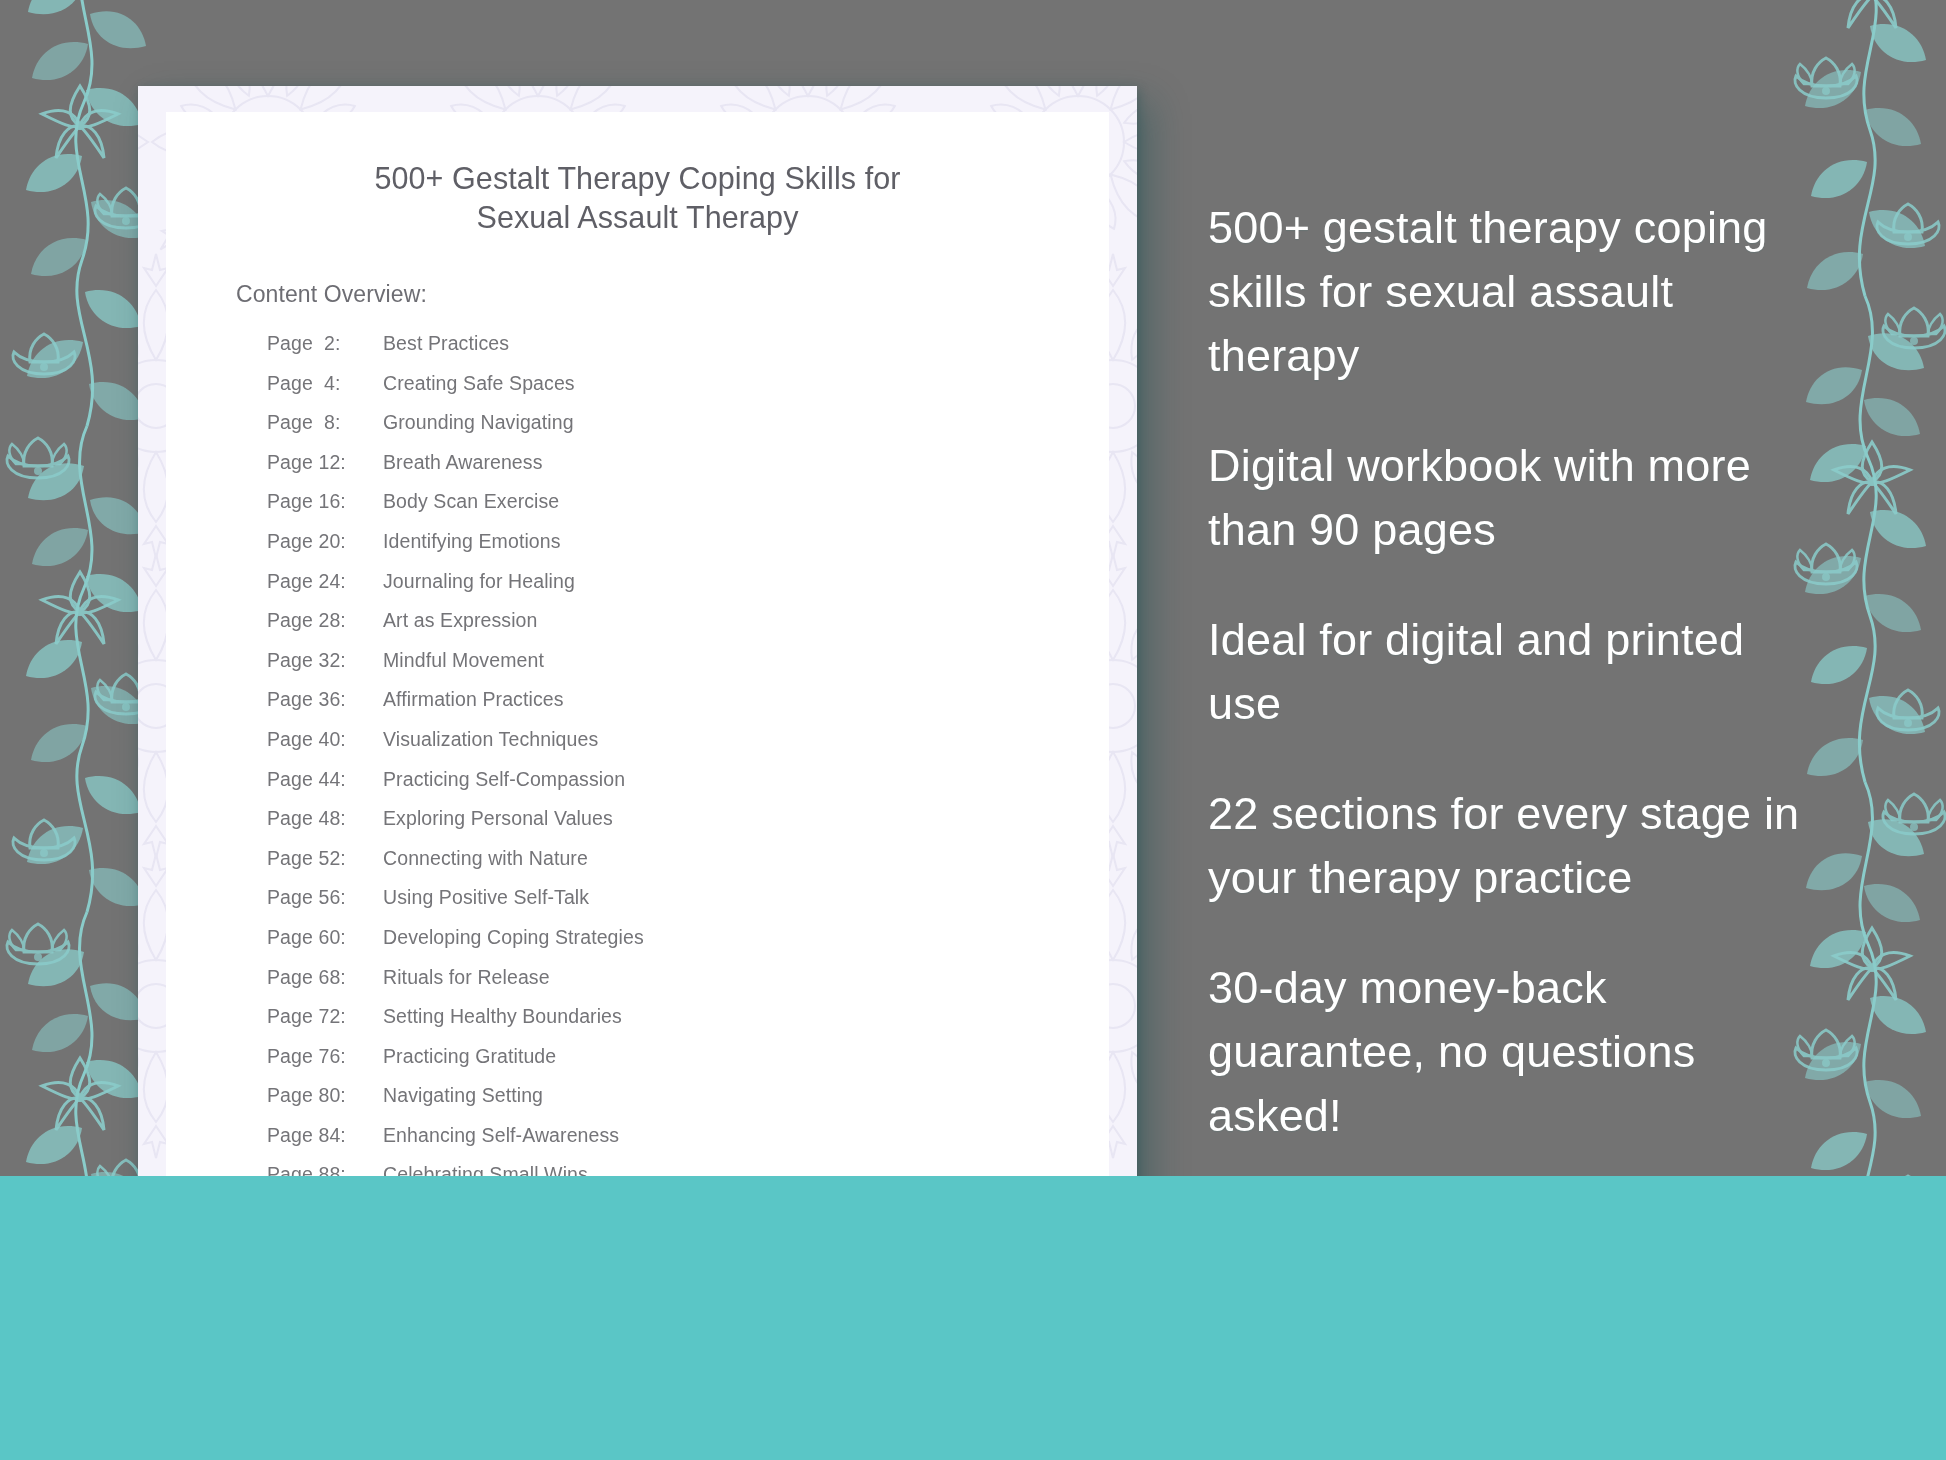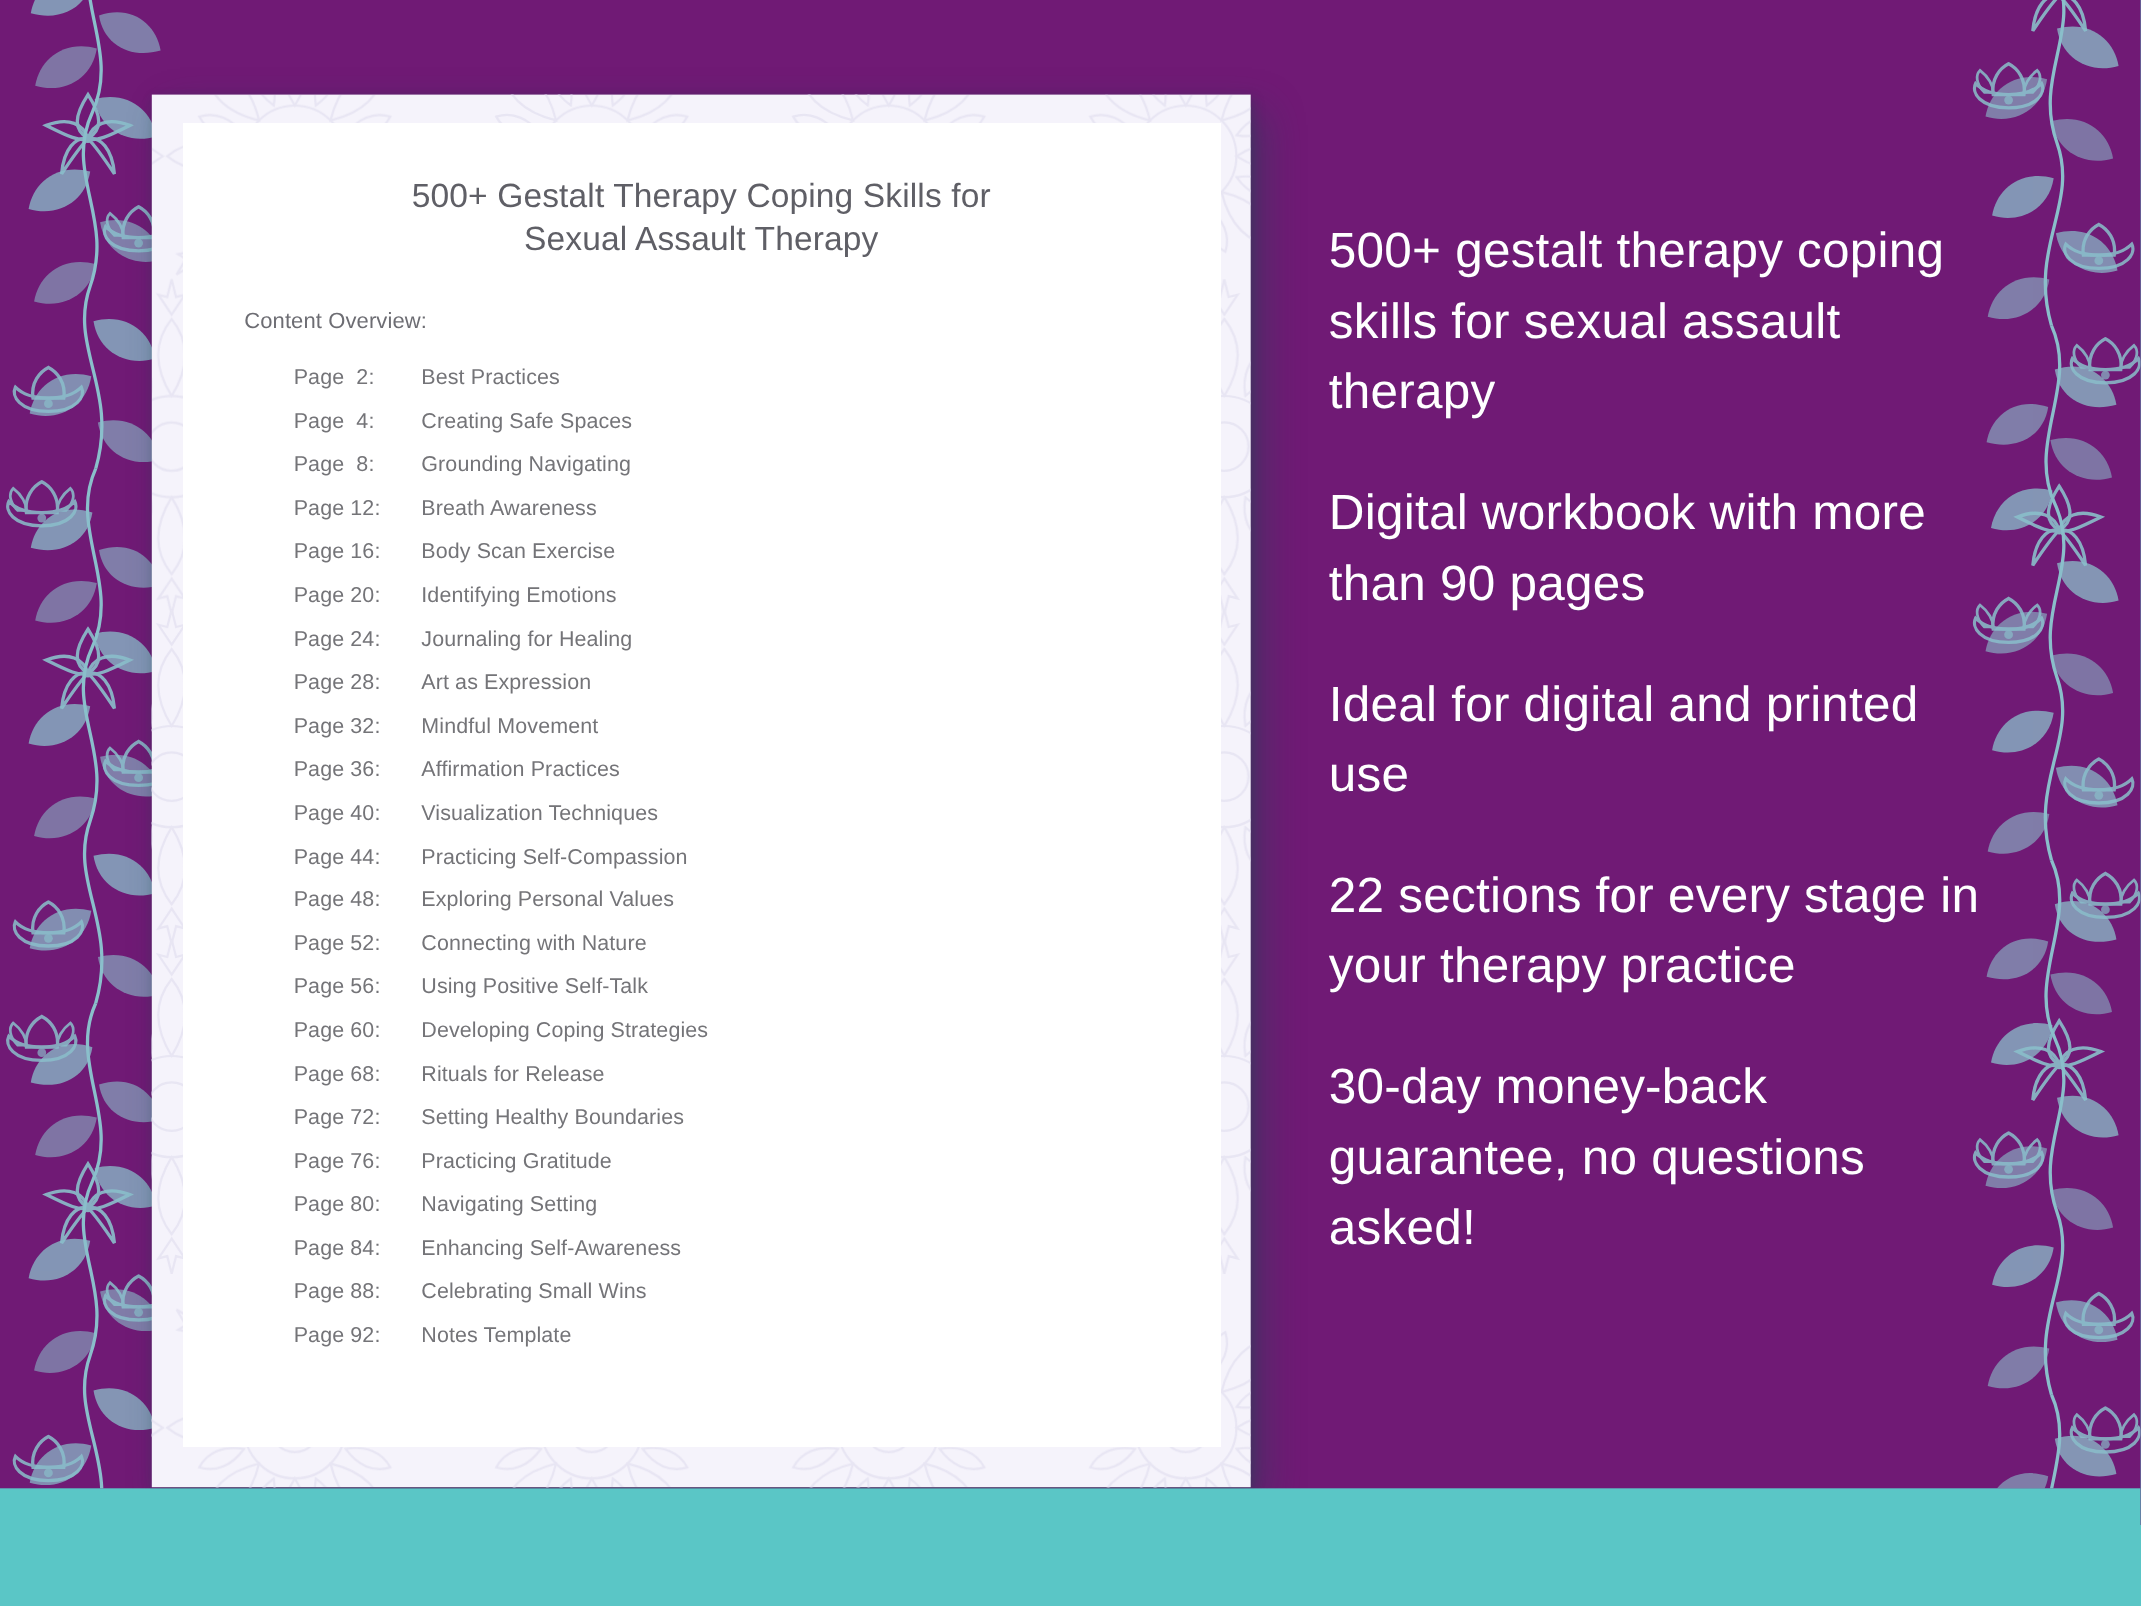--- a/index.html
+++ b/index.html
@@ -10,22 +10,22 @@
     width: 1946px;
     height: 1460px;
     overflow: hidden;
     font-family: "Liberation Sans", sans-serif;
     background: #5ac6c6;
   }
 
   #stage {
     position: relative;
     width: 1946px;
-    height: 1353px;
-    background: #701a75;
+    height: 1176px;
+    background: #737373;
     overflow: hidden;
   }
 
   
   .floral-band {
     position: absolute;
     top: 0;
     height: 1460px;
     width: 190px;
     opacity: 0.85;
@@ -77,24 +77,24 @@
     color: #5f5f66;
     font-size: 30.5px;
     line-height: 39px;
     font-weight: 400;
     letter-spacing: 0.1px;
     white-space: pre-line;
   }
 
   #overview-label {
     position: absolute;
-    left: 56px;
+    left: 70px;
     top: 169px;
     color: #6d6d73;
-    font-size: 20px;
+    font-size: 23px;
     letter-spacing: 0.1px;
   }
 
   #toc {
     position: absolute;
     left: 101px;
     top: 220px;
     right: 30px;
   }
   .toc-row {

